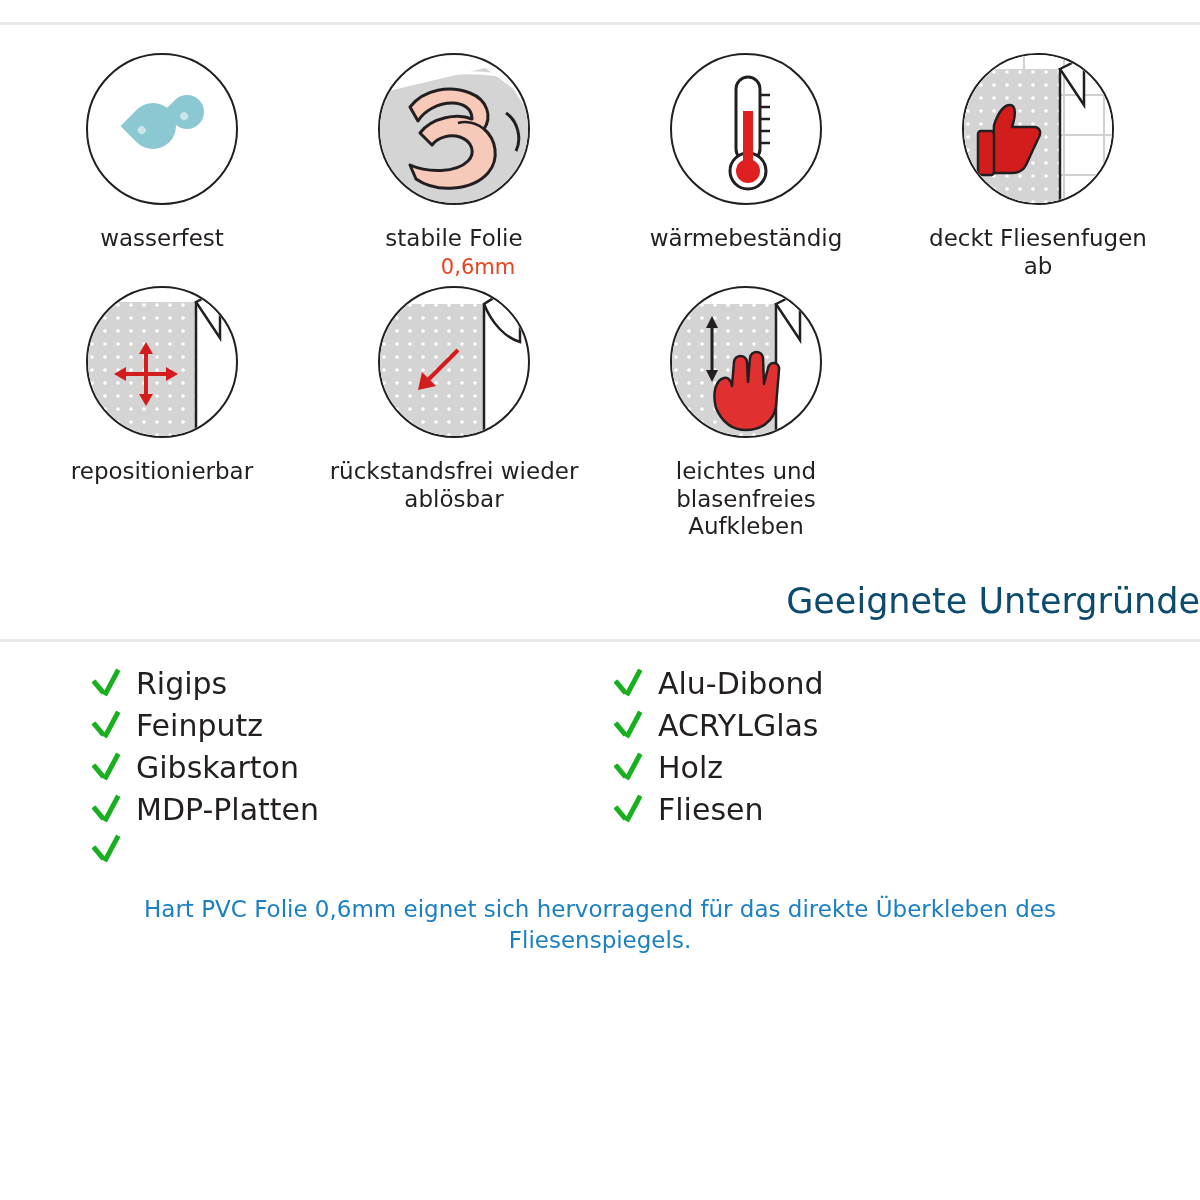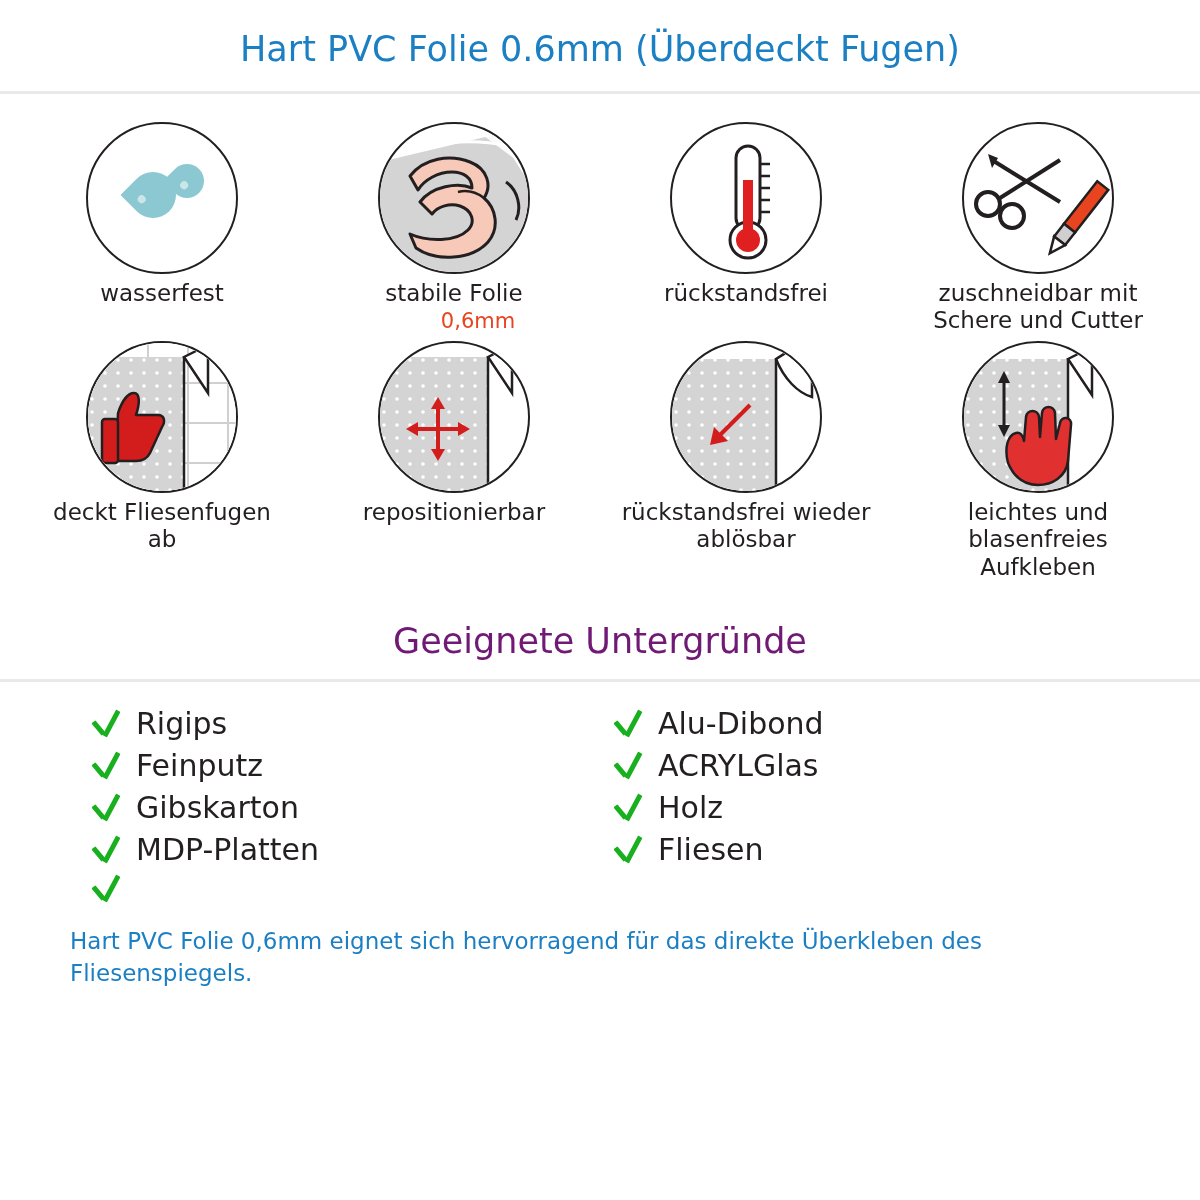--- a/index.html
+++ b/index.html
@@ -57,21 +57,21 @@
     width: 152px;
     height: 152px;
     border-radius: 50%;
     border: 2px solid #231f20;
     position: relative;
     overflow: hidden;
     background: #ffffff;
     box-sizing: border-box;
   }
   .feat-label {
-    margin-top: 6px;
+    margin-top: 20px;
     text-align: center;
     font-size: 23px;
     line-height: 1.2;
     color: #231f20;
     max-width: 250px;
   }
   .feat-sub {
     margin-top: 2px;
     font-size: 21px;
     color: #e8441f;
@@ -106,23 +106,23 @@
   }
   .drop.small {
     width: 34px;
     height: 34px;
     left: 82px;
     top: 40px;
   }
 
   
   .section-title {
-    text-align: center;
+    text-align: right;
     font-size: 35px;
-    color: #701a75;
+    color: #0c4a6e;
     margin-top: 40px;
   }
 
   
   .lists {
     display: grid;
     grid-template-columns: 1fr 1fr;
     padding: 24px 76px 0 90px;
     box-sizing: border-box;
     column-gap: 10px;
@@ -156,35 +156,33 @@
     left: 6px; top: 11px;
     transform: rotate(-40deg);
   }
   .check:after {
     width: 5px; height: 29px;
     left: 19px; top: 0px;
     transform: rotate(28deg);
   }
 
   .footer-note {
+    text-align: center;
     color: #1b7fc4;
     font-size: 23px;
     line-height: 1.35;
-    margin-top: 22px;
+    margin-top: 30px;
     padding: 0 70px;
   }
 </style>
 </head>
 <body>
 
 <div class="page">
 
-  <div class="header">
-    <div class="header-title">Hart PVC Folie 0.6mm (Überdeckt Fugen)</div>
-  </div>
   <div class="rule"></div>
 
   <div class="features">
 
     <div class="feature">
       <div class="circle">
         <div class="drop big"></div>
         <div class="drop small"></div>
       </div>
       <div class="feat-label">wasserfest</div>
@@ -216,42 +214,23 @@
           <rect x="71" y="56" width="10" height="56" fill="#e02020"></rect>
           <g stroke="#231f20" stroke-width="2.5">
             <line x1="88" y1="40" x2="98" y2="40"></line>
             <line x1="88" y1="52" x2="98" y2="52"></line>
             <line x1="88" y1="64" x2="98" y2="64"></line>
             <line x1="88" y1="76" x2="98" y2="76"></line>
             <line x1="88" y1="88" x2="98" y2="88"></line>
           </g>
         </svg>
       </div>
-      <div class="feat-label">rückstandsfrei</div>
-    </div>
-
-    <div class="feature">
-      <div class="circle">
-        <svg viewBox="0 0 152 152" width="152" height="152" aria-hidden="true">
-          <g stroke="#231f20" stroke-width="4" fill="none">
-            <line x1="28" y1="36" x2="96" y2="78"></line>
-            <line x1="96" y1="36" x2="36" y2="74"></line>
-            <circle cx="24" cy="80" r="12"></circle>
-            <circle cx="48" cy="92" r="12"></circle>
-          </g>
-          <path d="M24 30 L34 34 L28 44 Z" fill="#231f20"></path>
-          <g transform="rotate(38 110 100)">
-            <rect x="102" y="52" width="14" height="54" fill="#e8441f" stroke="#231f20" stroke-width="2.5"></rect>
-            <rect x="102" y="106" width="14" height="16" fill="#cfcfcf" stroke="#231f20" stroke-width="2.5"></rect>
-            <path d="M102 122 L116 122 L109 138 Z" fill="#ffffff" stroke="#231f20" stroke-width="2.5"></path>
-          </g>
-        </svg>
-      </div>
-      <div class="feat-label">zuschneidbar mit Schere und Cutter</div>
-    </div>
+      <div class="feat-label">wärmebeständig</div>
+    </div>
+
 
     <div class="feature">
       <div class="circle">
         <svg viewBox="0 0 152 152" width="152" height="152" aria-hidden="true">
           <rect x="0" y="0" width="152" height="152" fill="#ffffff"></rect>
           <g stroke="#d0d0d0" stroke-width="2">
             <line x1="60" y1="0" x2="60" y2="152"></line>
             <line x1="100" y1="0" x2="100" y2="152"></line>
             <line x1="140" y1="0" x2="140" y2="152"></line>
             <line x1="0" y1="40" x2="152" y2="40"></line>

